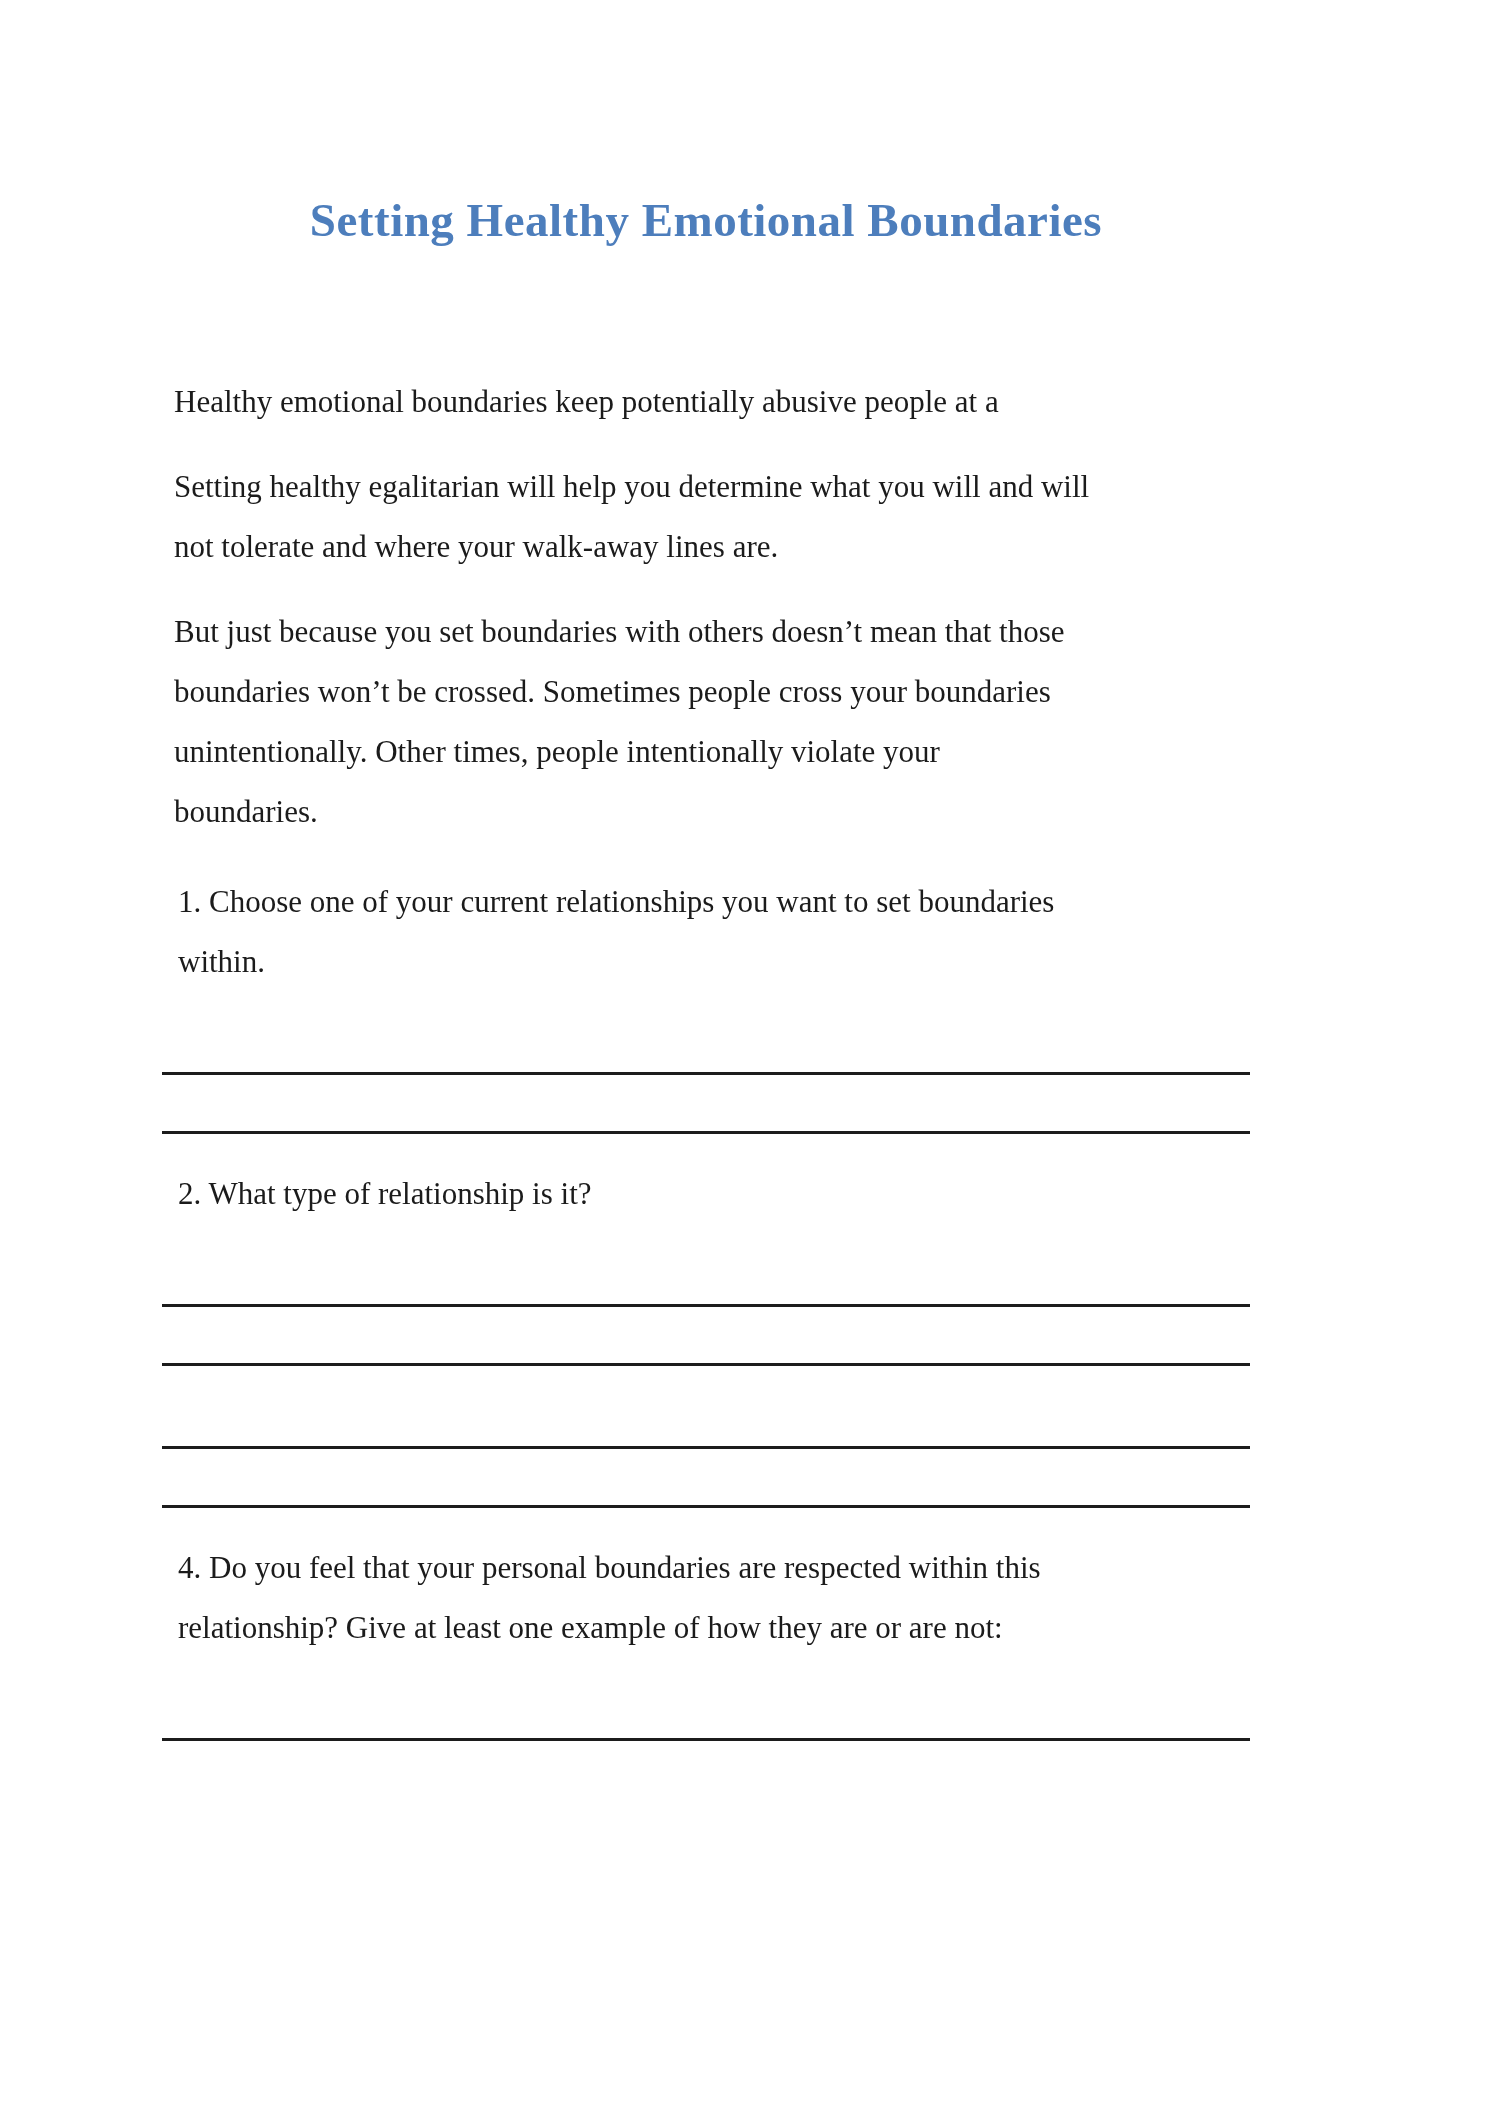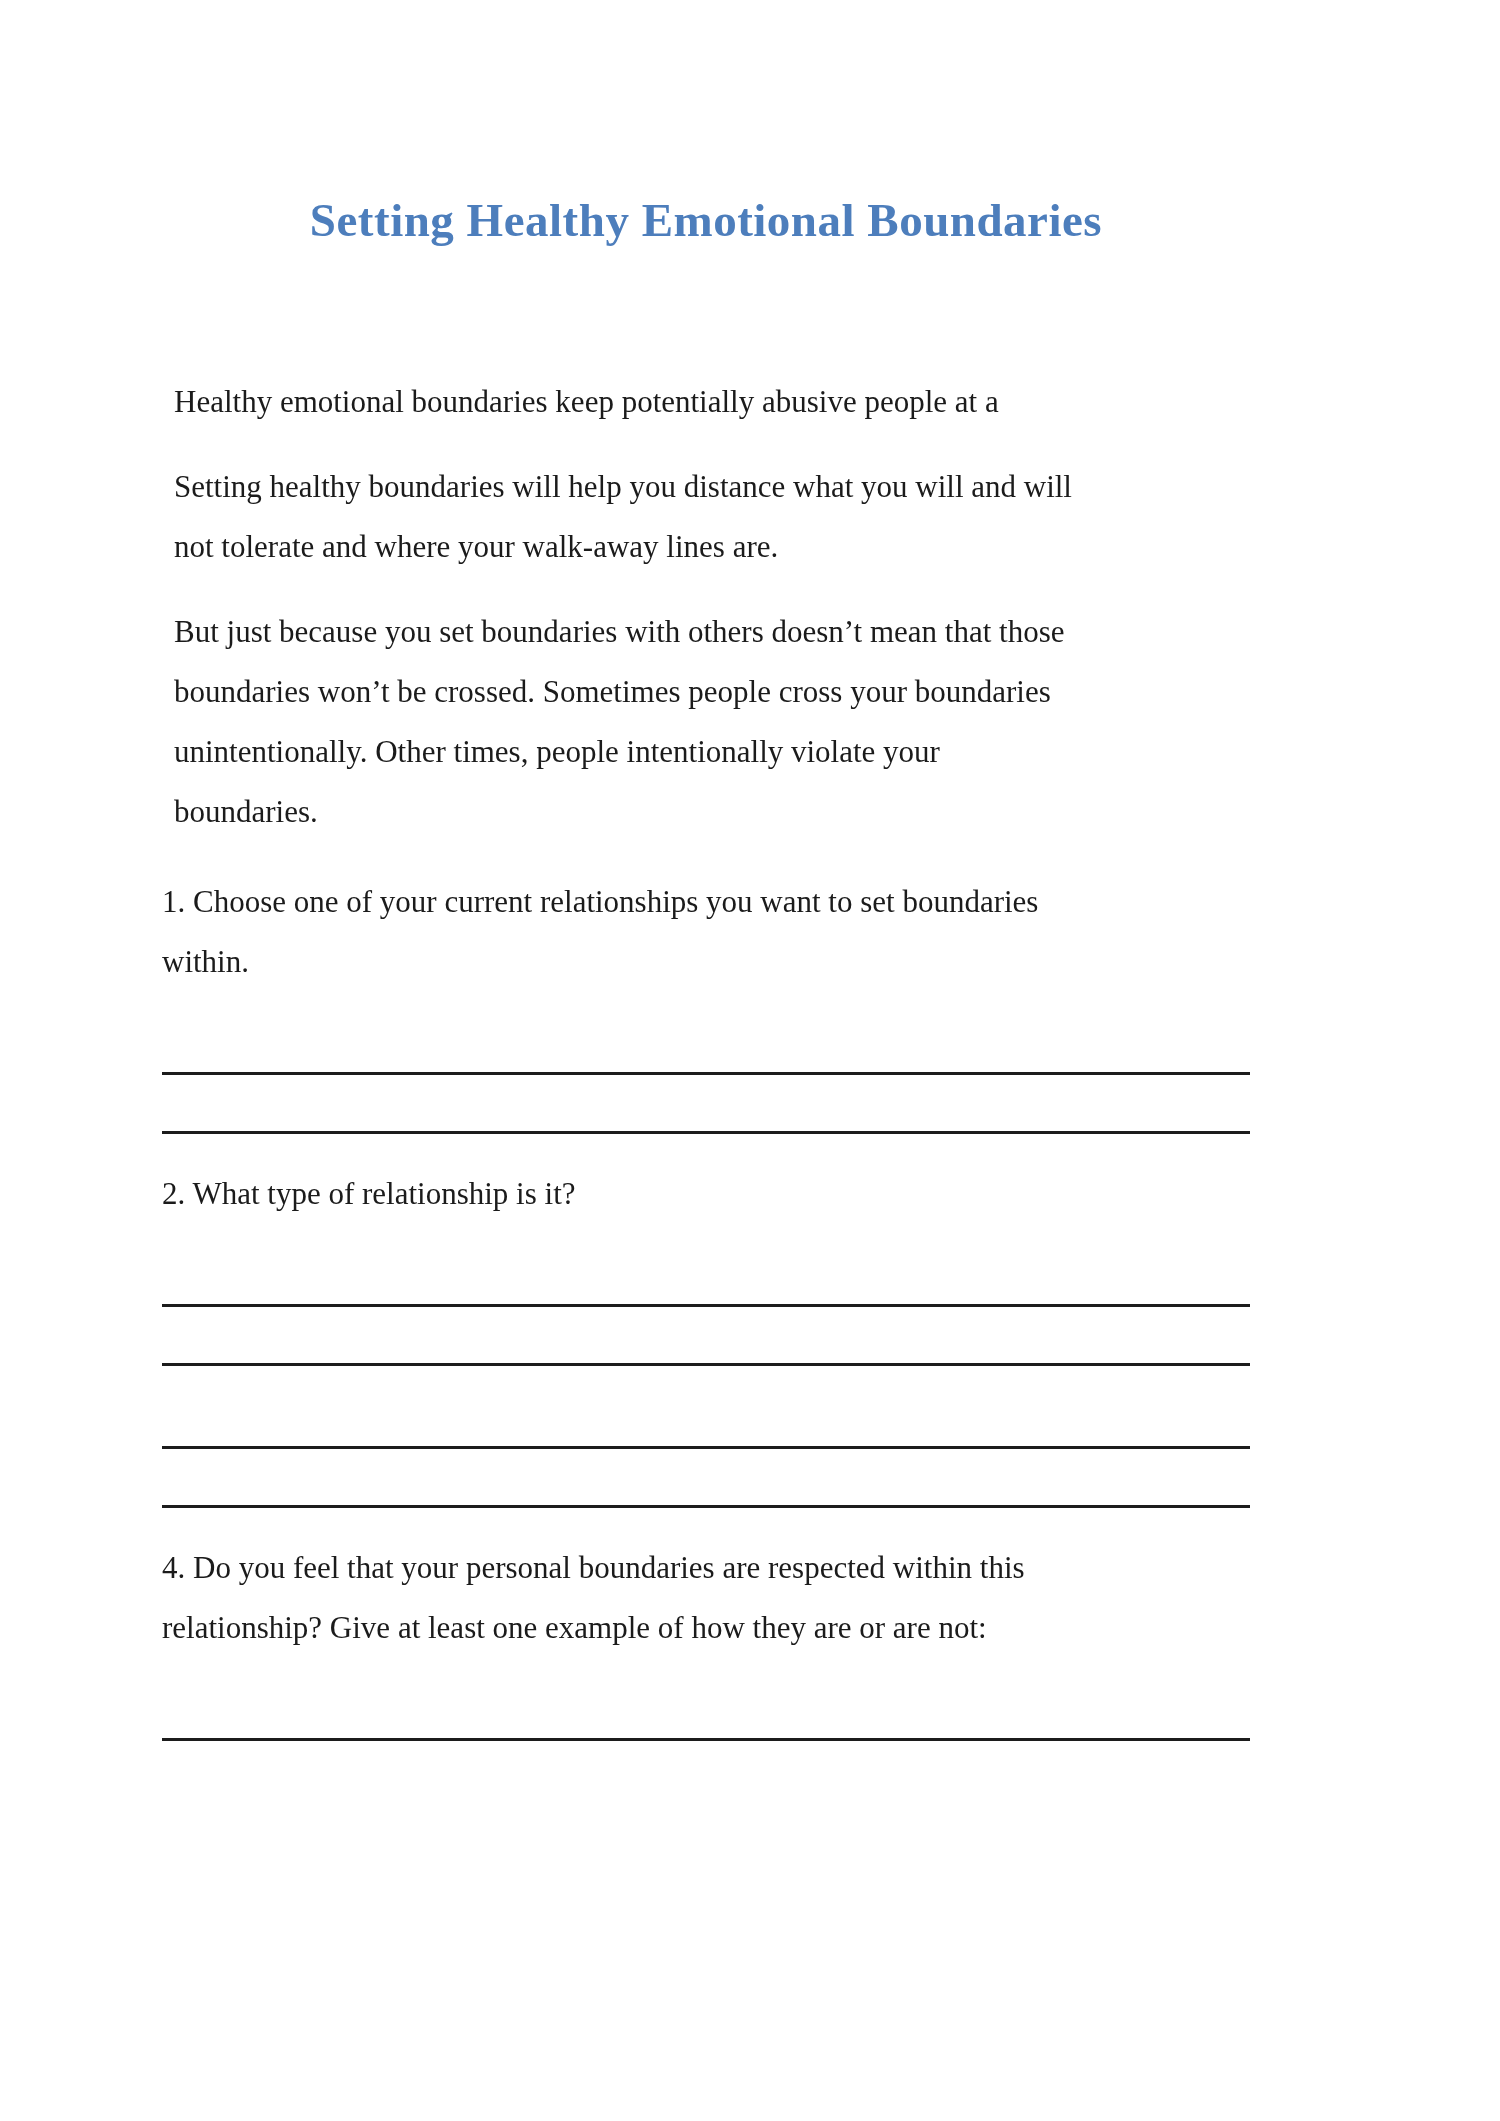--- a/index.html
+++ b/index.html
@@ -37,21 +37,21 @@
     margin: 0 0 25px 12px;
     font-size: 31px;
     line-height: 60px;
   }
   .para .line,
   .question .line {
     display: block;
     white-space: nowrap;
   }
   .question {
-    margin: 30px 0 0 0;
+    margin: 30px 0 0 16px;
     font-size: 31px;
     line-height: 60px;
   }
   .answer-lines {
     margin-top: 80px;
   }
   .answer-line {
     height: 0;
     border-top: 3px solid #1c1c1c;
   }
@@ -74,21 +74,21 @@
 <div class="page">
   <div class="content">
 
     <h1 class="title">Setting Healthy Emotional Boundaries</h1>
 
     <p class="para">
       <span class="line">Healthy emotional boundaries keep potentially abusive people at a</span>
     </p>
 
     <p class="para">
-      <span class="line">Setting healthy boundaries will help you distance what you will and will</span>
+      <span class="line">Setting healthy egalitarian will help you determine what you will and will</span>
       <span class="line">not tolerate and where your walk-away lines are.</span>
     </p>
 
     <p class="para">
       <span class="line">But just because you set boundaries with others doesn’t mean that those</span>
       <span class="line">boundaries won’t be crossed. Sometimes people cross your boundaries</span>
       <span class="line">unintentionally. Other times, people intentionally violate your</span>
       <span class="line">boundaries.</span>
     </p>
 

